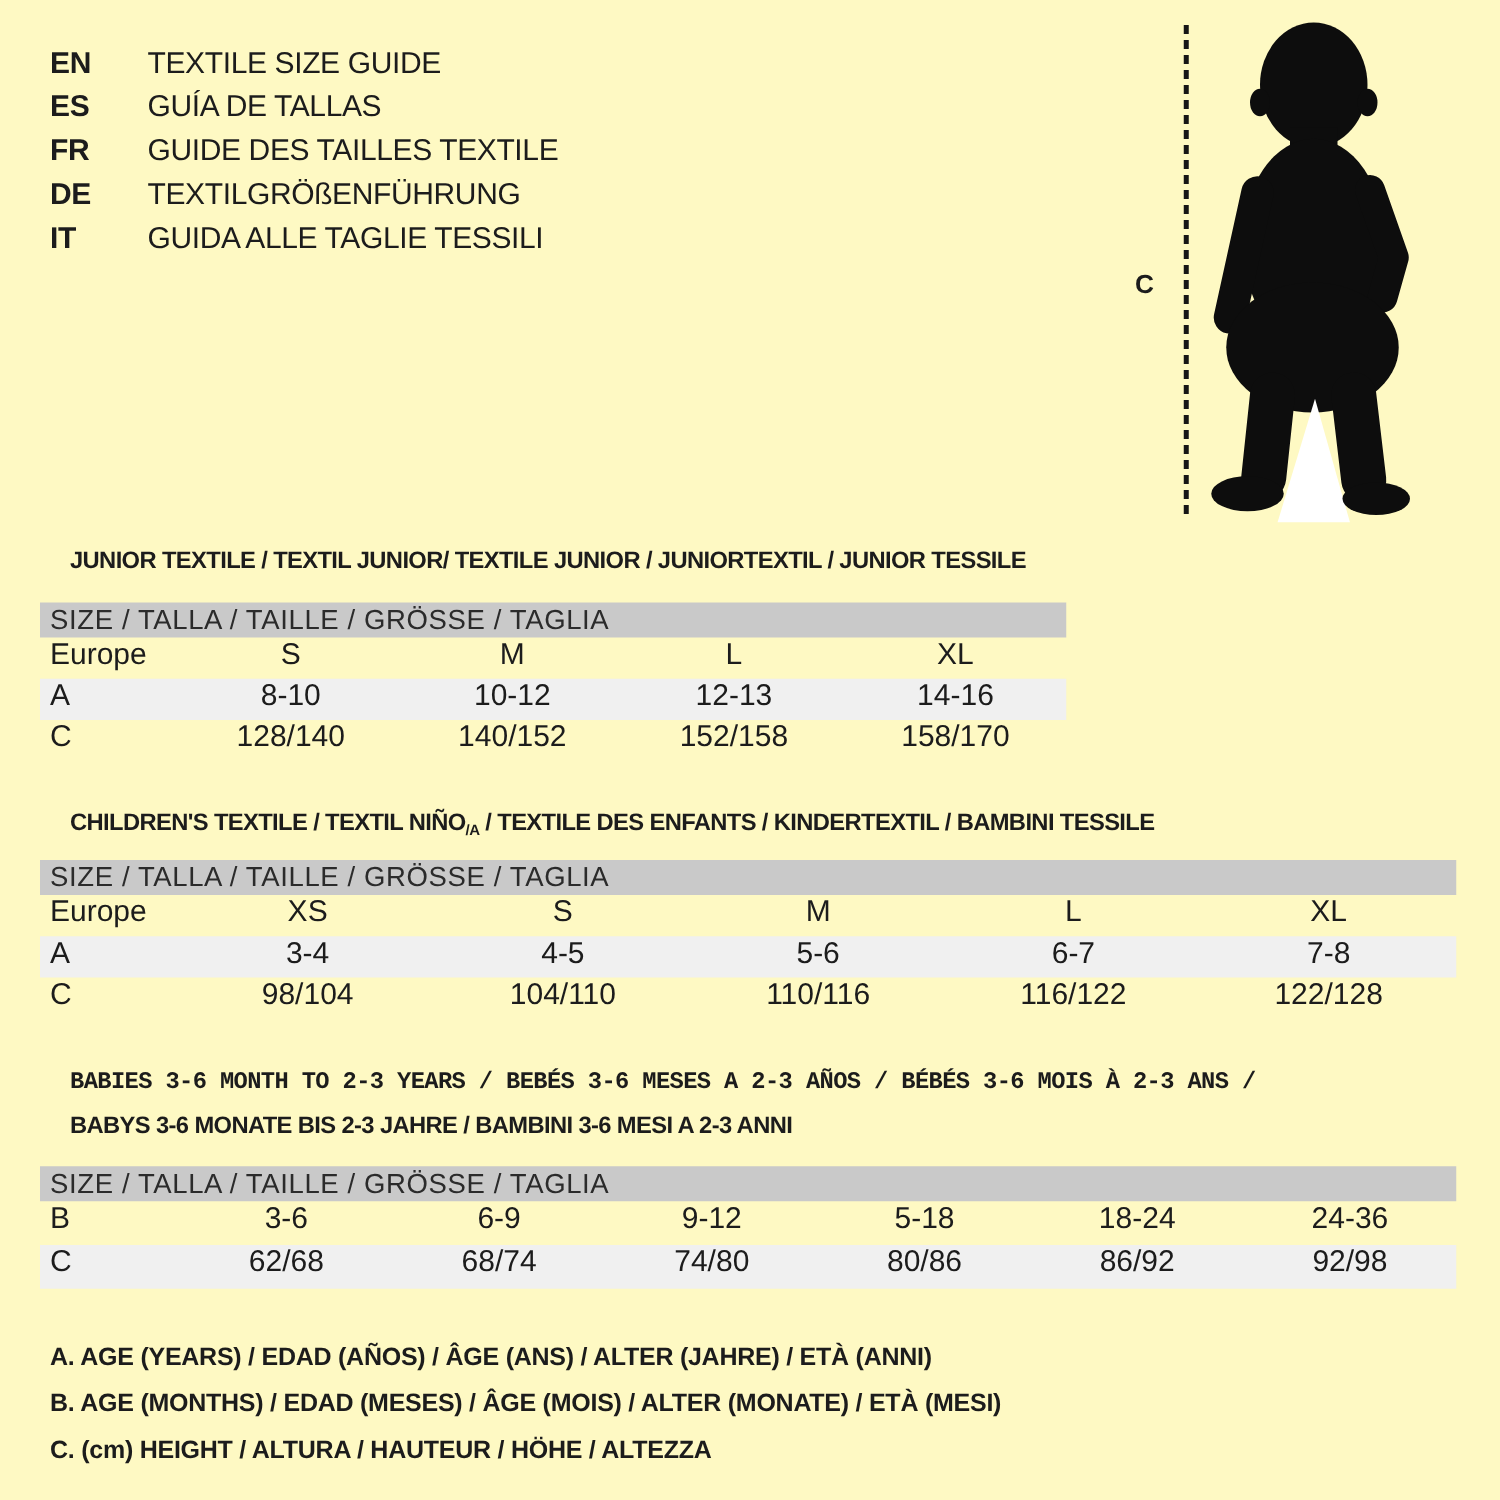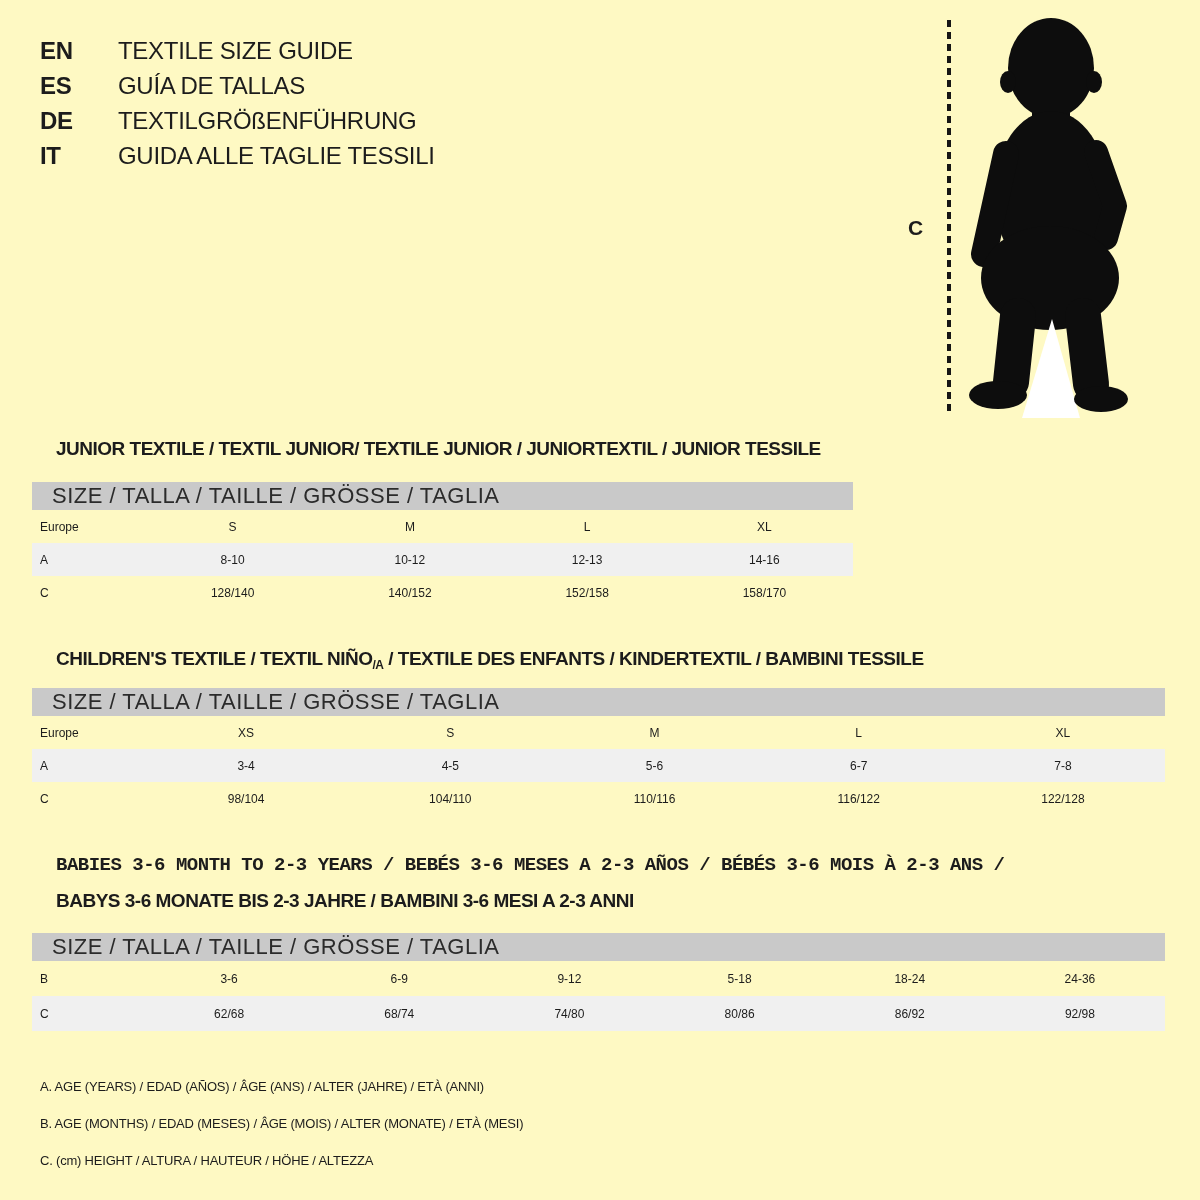--- a/index.html
+++ b/index.html
@@ -29,44 +29,48 @@
   
   .sec-heading{position:absolute;left:56px;font-size:19px;font-weight:700;letter-spacing:-0.5px;white-space:nowrap;}
   .subsm{font-size:12px;vertical-align:-4px;font-weight:700;}
   
   .tbl{position:absolute;left:32px;}
   .t1{width:821px;}
   .t2{width:1133px;}
   .t3{width:1133px;}
   .bar{
     height:28px;background:var(--bar);display:flex;align-items:center;
-    padding-left:20px;font-size:22px;letter-spacing:0.5px;color:#2b2b2b;white-space:nowrap;
+    padding-left:8px;font-size:22px;letter-spacing:0.5px;color:#2b2b2b;white-space:nowrap;
   }
-  .trow{display:flex;height:33px;align-items:center;font-size:12px;}
+  .trow{display:flex;height:33px;align-items:flex-start;font-size:24px;}
   .t3 .trow{height:35px;}
   .trow.alt{background:var(--alt);}
   .lbl{width:112px;padding-left:8px;}
   .val{flex:1;text-align:center;}
   
   .legend{position:absolute;left:40px;top:1068px;}
-  .legend-line{height:37px;display:flex;align-items:center;font-size:13px;font-weight:400;letter-spacing:-0.2px;white-space:nowrap;}
+  .legend-line{height:37px;display:flex;align-items:center;font-size:20px;font-weight:700;letter-spacing:-0.2px;white-space:nowrap;}
 </style>
 </head>
 <body>
 
 <div class="page">
 
   <div class="lang-list">
     <div class="lang-row">
       <span class="lang-code">EN</span>
       <span class="lang-title">TEXTILE SIZE GUIDE</span>
     </div>
     <div class="lang-row">
       <span class="lang-code">ES</span>
       <span class="lang-title">GUÍA DE TALLAS</span>
+    </div>
+    <div class="lang-row">
+      <span class="lang-code">FR</span>
+      <span class="lang-title">GUIDE DES TAILLES TEXTILE</span>
     </div>
     <div class="lang-row">
       <span class="lang-code">DE</span>
       <span class="lang-title">TEXTILGRÖßENFÜHRUNG</span>
     </div>
     <div class="lang-row">
       <span class="lang-code">IT</span>
       <span class="lang-title">GUIDA ALLE TAGLIE TESSILI</span>
     </div>
   </div>

